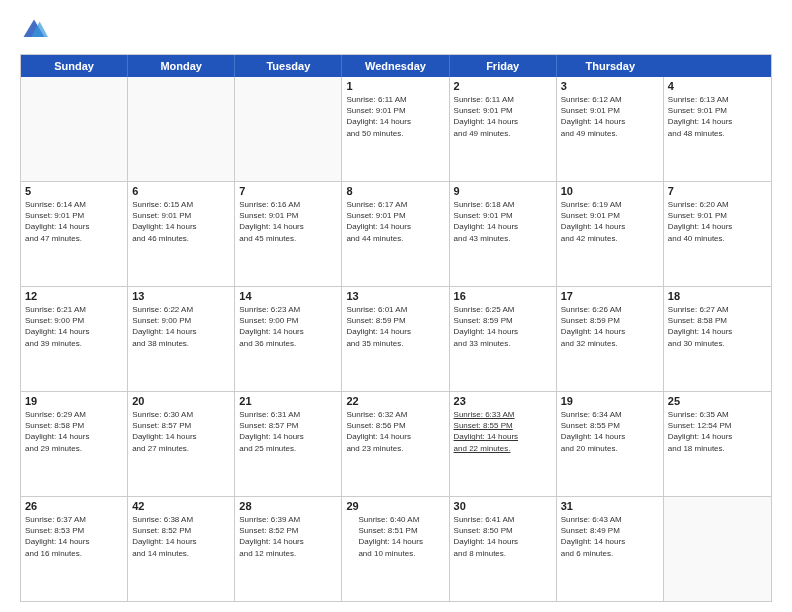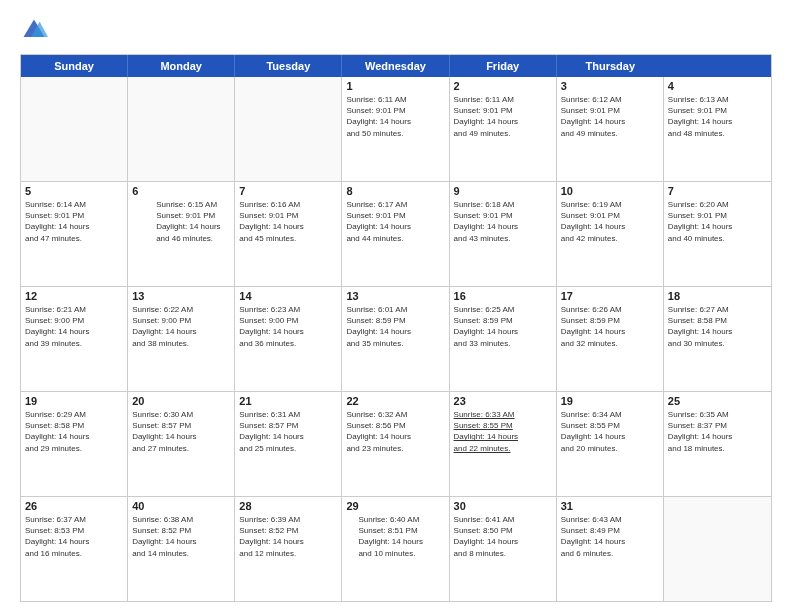--- a/index.html
+++ b/index.html
@@ -177,21 +177,21 @@
         <div class="cal-row">
           <div class="cal-cell">
             <div class="day-num">5</div>
             <div class="cell-info" style="white-space: pre-line;">Sunrise: 6:14 AM
 Sunset: 9:01 PM
 Daylight: 14 hours
 and 47 minutes.</div>
           </div>
           <div class="cal-cell">
             <div class="day-num">6</div>
-            <div class="cell-info" style="white-space: pre-line; margin-left: 24px;">Sunrise: 6:15 AM
+            <div class="cell-info" style="white-space: pre-line;">Sunrise: 6:15 AM
 Sunset: 9:01 PM
 Daylight: 14 hours
 and 46 minutes.</div>
           </div>
           <div class="cal-cell">
             <div class="day-num">7</div>
             <div class="cell-info" style="white-space: pre-line;">Sunrise: 6:16 AM
 Sunset: 9:01 PM
 Daylight: 14 hours
 and 45 minutes.</div>
@@ -315,35 +315,35 @@
           <div class="cal-cell">
             <div class="day-num">19</div>
             <div class="cell-info" style="white-space: pre-line;">Sunrise: 6:34 AM
 Sunset: 8:55 PM
 Daylight: 14 hours
 and 20 minutes.</div>
           </div>
           <div class="cal-cell">
             <div class="day-num">25</div>
             <div class="cell-info" style="white-space: pre-line;">Sunrise: 6:35 AM
-Sunset: 8:37 PM
+Sunset: 12:54 PM
 Daylight: 14 hours
 and 18 minutes.</div>
           </div>
         </div>
         <div class="cal-row">
           <div class="cal-cell">
             <div class="day-num">26</div>
             <div class="cell-info" style="white-space: pre-line;">Sunrise: 6:37 AM
 Sunset: 8:53 PM
 Daylight: 14 hours
 and 16 minutes.</div>
           </div>
           <div class="cal-cell">
-            <div class="day-num">40</div>
+            <div class="day-num">42</div>
             <div class="cell-info" style="white-space: pre-line;">Sunrise: 6:38 AM
 Sunset: 8:52 PM
 Daylight: 14 hours
 and 14 minutes.</div>
           </div>
           <div class="cal-cell">
             <div class="day-num">28</div>
             <div class="cell-info" style="white-space: pre-line;">Sunrise: 6:39 AM
 Sunset: 8:52 PM
 Daylight: 14 hours

